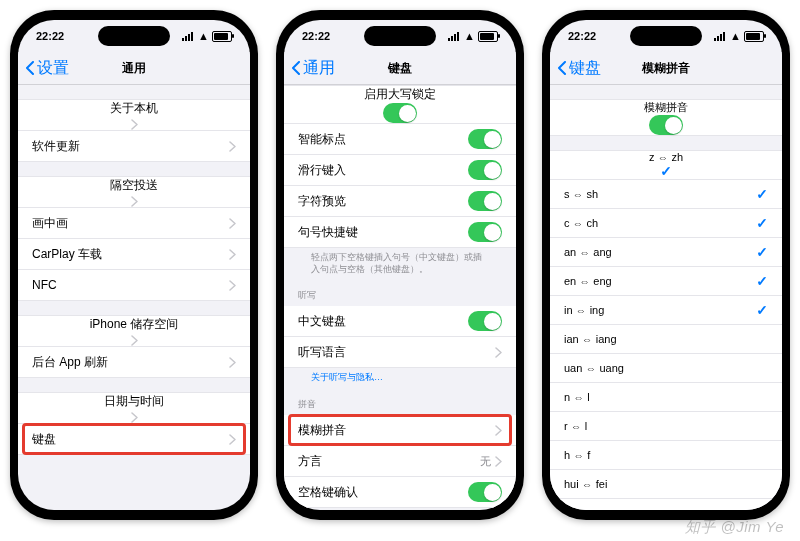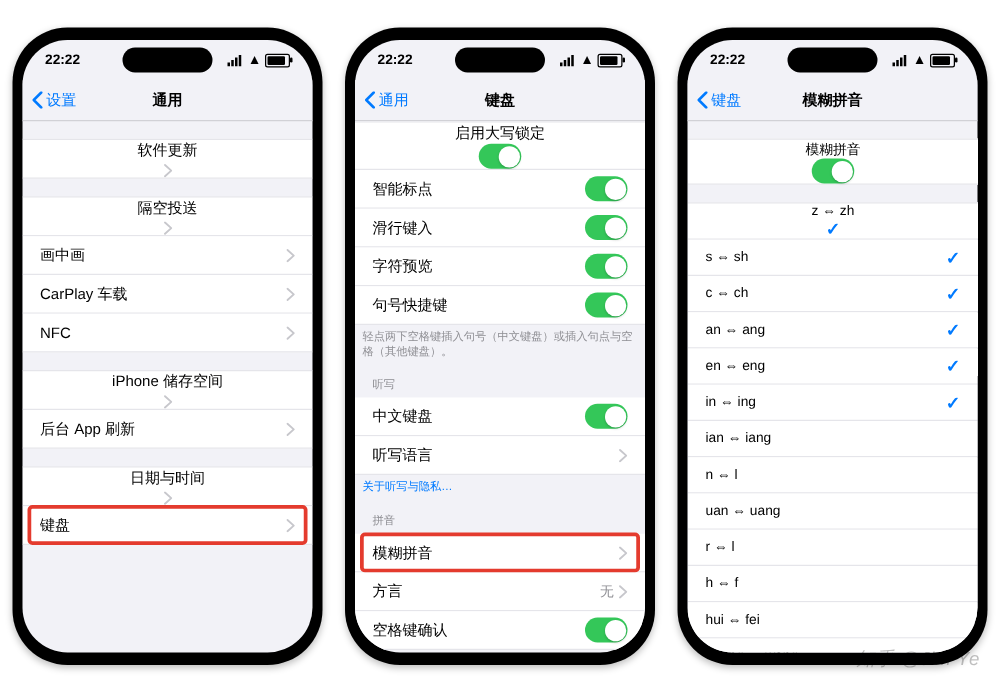--- a/index.html
+++ b/index.html
@@ -17,21 +17,20 @@
   }
   .phone {
     width: 248px;
     height: 510px;
     border-radius: 44px;
     background: #000;
     padding: 10px 8px;
     box-sizing: border-box;
     position: relative;
     box-shadow: 0 2px 6px rgba(0,0,0,.25);
-    margin-top: 12px;
   }
   .screen {
     width: 100%;
     height: 100%;
     background: #f2f2f7;
     border-radius: 36px;
     overflow: hidden;
     position: relative;
     display: flex;
     flex-direction: column;
@@ -79,21 +78,21 @@
     flex-shrink: 0;
     border-bottom: 0.5px solid #d1d1d6;
     background: #f2f2f7;
   }
   .nav-back {
     position: absolute;
     left: 6px;
     display: flex;
     align-items: center;
     color: #007aff;
-    font-size: 12px;
+    font-size: 16px;
   }
   .nav-back svg { margin-right: 1px; }
   .nav-title {
     margin: 0 auto;
     font-size: 12px;
     font-weight: 600;
     color: #000;
   }
 
   .content {
@@ -106,21 +105,21 @@
   .group { margin-top: 14px; }
   .group.tight { margin-top: 0; }
   .section-label {
     font-size: 9px;
     color: #8e8e93;
     padding: 0 14px 4px;
   }
   .footer-note {
     font-size: 9px;
     color: #8e8e93;
-    padding: 4px 6px 0;
+    padding: 4px 27px 0;
     line-height: 1.3;
   }
   .footer-note a { color: #007aff; text-decoration: none; }
 
   .row {
     background: #fff;
     padding: 0 14px;
     min-height: 30px;
     display: flex;
     align-items: center;
@@ -203,20 +202,26 @@
           <svg width="12" height="14" viewBox="0 0 8 14">
               <path d="M7 1 1 7l6 6" stroke="#007aff" stroke-width="2" fill="none" stroke-linecap="round" stroke-linejoin="round"></path>
             </svg>
           <span>设置</span>
         </div>
         <div class="nav-title">通用</div>
       </div>
       <div class="content" id="p1-content">
           <div class="group">
             <div class="row">
+              <span class="label">关于本机</span>
+              <svg class="chevron" width="7" height="11" viewBox="0 0 7 11">
+                <path d="M1 1l5 4.5L1 10" stroke="#c7c7cc" stroke-width="1.5" fill="none" stroke-linecap="round" stroke-linejoin="round"></path>
+              </svg>
+            </div>
+            <div class="row">
               <span class="label">软件更新</span>
               <svg class="chevron" width="7" height="11" viewBox="0 0 7 11">
                 <path d="M1 1l5 4.5L1 10" stroke="#c7c7cc" stroke-width="1.5" fill="none" stroke-linecap="round" stroke-linejoin="round"></path>
               </svg>
             </div>
           </div>
           <div class="group">
             <div class="row">
               <span class="label">隔空投送</span>
               <svg class="chevron" width="7" height="11" viewBox="0 0 7 11">
@@ -419,24 +424,24 @@
               <span class="check">✓</span>
             </div>
             <div class="row">
               <span class="label">in ⇔ ing</span>
               <span class="check">✓</span>
             </div>
             <div class="row">
               <span class="label">ian ⇔ iang</span>
             </div>
             <div class="row">
+              <span class="label">uan ⇔ uang</span>
+            </div>
+            <div class="row">
               <span class="label">n ⇔ l</span>
-            </div>
-            <div class="row">
-              <span class="label">uan ⇔ uang</span>
             </div>
             <div class="row">
               <span class="label">r ⇔ l</span>
             </div>
             <div class="row">
               <span class="label">h ⇔ f</span>
             </div>
             <div class="row">
               <span class="label">hui ⇔ fei</span>
             </div>

